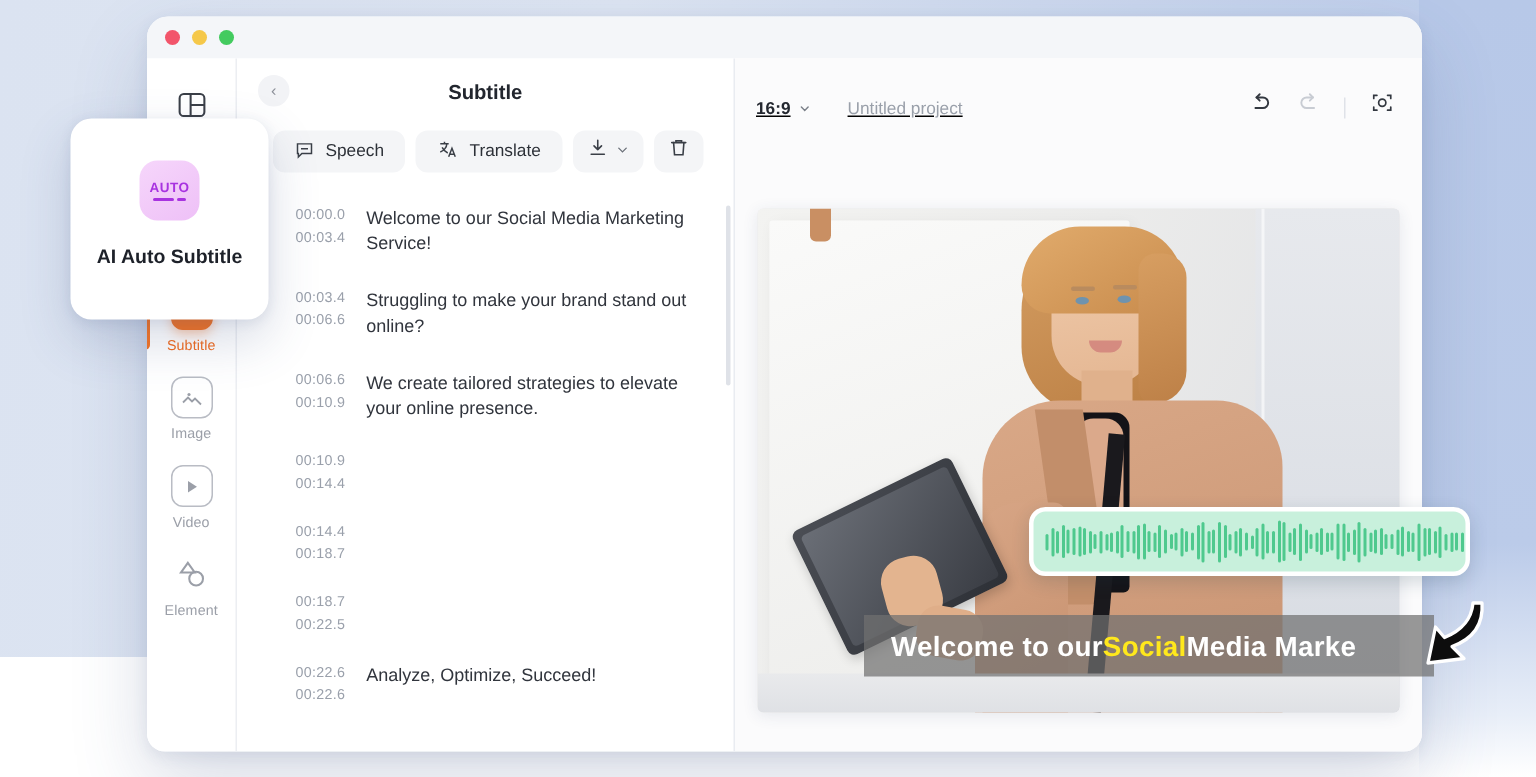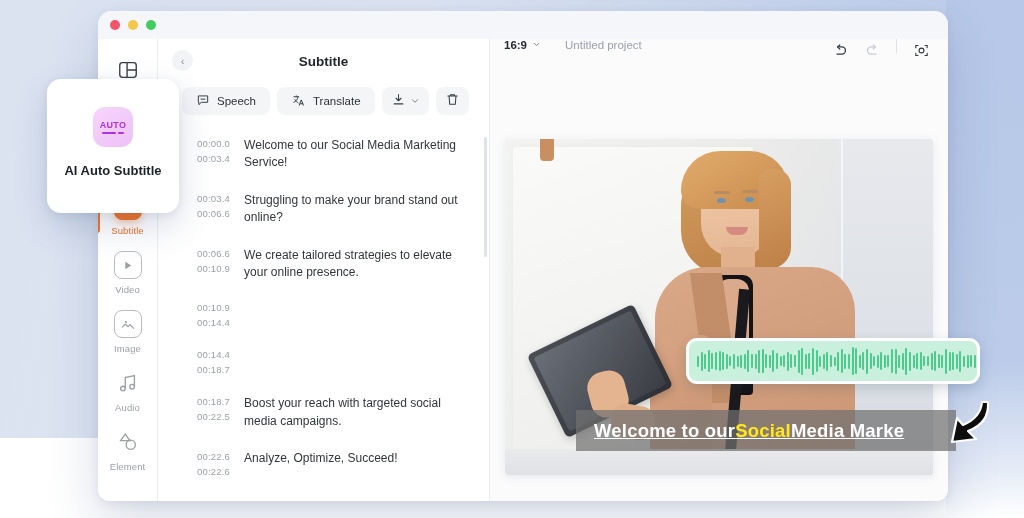--- a/index.html
+++ b/index.html
@@ -137,23 +137,24 @@
     position: absolute; right: 3px; top: 10px; width: 3px; height: 120px;
     background: #dfe2e8; border-radius: 2px;
   }
 
   
   .preview {
     position: absolute; left: 392px; top: 28px; width: 458px; height: 462px;
     background: #fbfbfc;
   }
   .preview-topbar {
-    height: 40px; display: flex; align-items: flex-start;
+    height: 40px; display: flex; align-items: flex-end;
     padding: 0 16px 0 14px; gap: 10px;
     background: #fbfbfc;
+    text-decoration: underline;
   }
   .ratio {
     display: flex; align-items: center; gap: 5px;
     font-size: 11.5px; font-weight: bold; color: #242830; cursor: pointer;
   }
   .ratio .chev { color: #7b8089; font-size: 9px; }
   .project-name { font-size: 11.5px; color: #9aa0aa; margin-left: 14px; }
   .topbar-spacer { flex: 1; }
   .tb-icon {
     width: 22px; height: 22px; display: flex; align-items: center; justify-content: center;
@@ -305,21 +306,21 @@
   }
   .wave-bar { width: 2px; background: #4fc98e; border-radius: 1px; flex: 0 0 auto; }
 
   
   .caption {
     position: absolute; left: 576px; top: 410px; width: 380px; height: 41px;
     background: rgba(112,112,112,.72);
     display: flex; align-items: center; padding-left: 18px;
     z-index: 30;
     font-size: 18.5px; font-weight: bold; color: #ffffff;
-    letter-spacing: .2px; white-space: nowrap; overflow: hidden; text-decoration: underline;
+    letter-spacing: .2px; white-space: nowrap; overflow: hidden;
   }
   .caption .hl { color: #ffe81c; }
 
   
   .cursor {
     position: absolute; left: 948px; top: 398px; width: 46px; height: 52px; z-index: 60;
   }
 
   
   .ai-card {
@@ -379,47 +380,37 @@
             <svg width="15" height="15" viewBox="0 0 24 24" fill="none" stroke="#fff" stroke-width="2" stroke-linecap="round">
               <line x1="5" y1="9" x2="19" y2="9"></line>
               <line x1="5" y1="14" x2="13" y2="14"></line>
             </svg>
           </span>
           <span class="lbl">Subtitle</span>
         </div>
 
         <div class="rail-item">
           <span class="ico-box">
+            <svg width="16" height="16" viewBox="0 0 24 24" fill="none" stroke="#9b9fa8" stroke-width="1.8">
+              <circle cx="9" cy="9" r="1.6" fill="#9b9fa8" stroke="none"></circle>
+              <path d="M3 17l5-5 4 4 3-3 6 6"></path>
+            </svg>
+          </span>
+          <span class="lbl">Image</span>
+        </div>
+
+        <div class="rail-item">
+          <span class="ico-box">
             <svg width="13" height="13" viewBox="0 0 24 24" fill="#9b9fa8">
                 <polygon points="8,5 19,12 8,19"></polygon>
               </svg>
           </span>
           <span class="lbl">Video</span>
         </div>
 
-        <div class="rail-item">
-          <span class="ico-box">
-            <svg width="16" height="16" viewBox="0 0 24 24" fill="none" stroke="#9b9fa8" stroke-width="1.8">
-              <circle cx="9" cy="9" r="1.6" fill="#9b9fa8" stroke="none"></circle>
-              <path d="M3 17l5-5 4 4 3-3 6 6"></path>
-            </svg>
-          </span>
-          <span class="lbl">Image</span>
-        </div>
-
-        <div class="rail-item">
-          <span class="ico-plain">
-            <svg width="22" height="22" viewBox="0 0 24 24" fill="none" stroke="#9b9fa8" stroke-width="1.5">
-              <path d="M9 18V6l10-2v12"></path>
-              <circle cx="6.5" cy="18" r="2.5"></circle>
-              <circle cx="16.5" cy="16" r="2.5"></circle>
-            </svg>
-          </span>
-          <span class="lbl">Audio</span>
-        </div>
 
         <div class="rail-item">
           <span class="ico-plain">
             <svg width="22" height="22" viewBox="0 0 24 24" fill="none" stroke="#9b9fa8" stroke-width="1.5">
               <path d="M9 3.5l5 7H4z"></path>
               <circle cx="15" cy="15" r="5"></circle>
             </svg>
           </span>
           <span class="lbl">Element</span>
         </div>
@@ -510,21 +501,20 @@
           <span class="sub-times">
             <span>00:14.4</span>
             <span>00:18.7</span>
           </span>
         </div>
         <div class="sub-row">
           <span class="sub-times">
             <span>00:18.7</span>
             <span>00:22.5</span>
           </span>
-          <span class="sub-text">Boost your reach with targeted social media campaigns.</span>
         </div>
         <div class="sub-row">
           <span class="sub-times">
             <span>00:22.6</span>
             <span>00:22.6</span>
           </span>
           <span class="sub-text">Analyze, Optimize, Succeed!</span>
         </div>
         <div class="sub-scrollbar"></div>
       </div>

